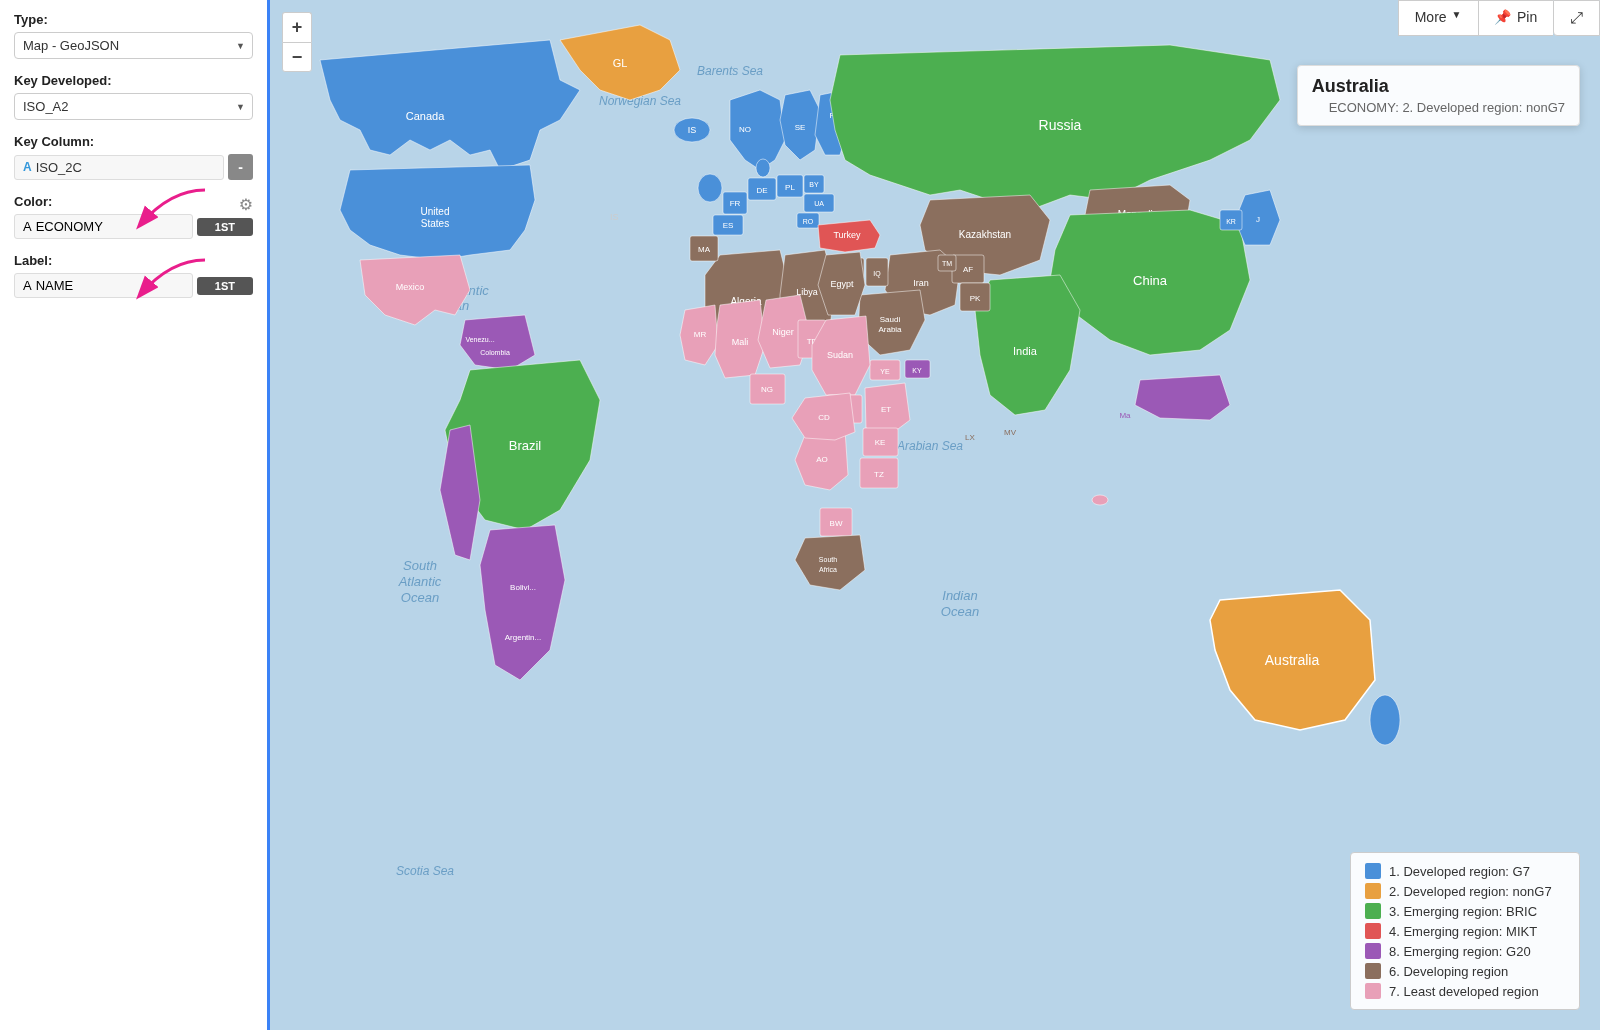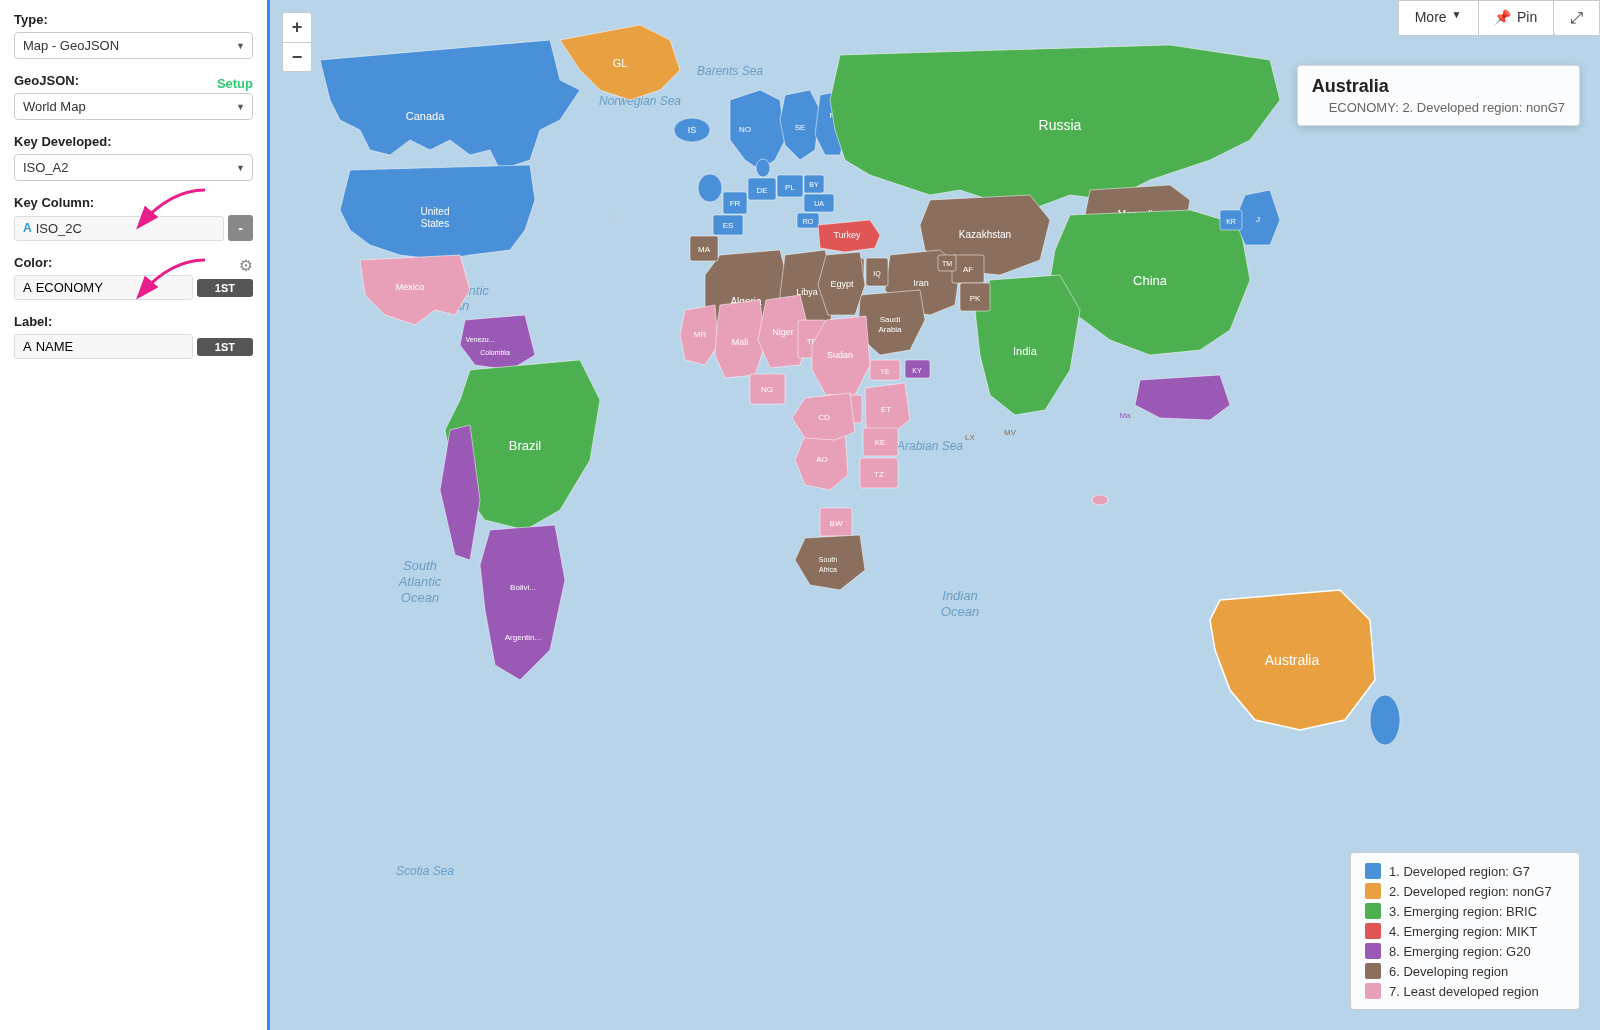--- a/index.html
+++ b/index.html
@@ -259,31 +259,20 @@
 
   <div>
     <div class="field-label">Type:</div>
     <div class="select-wrap">
       <select>
         <option>Map - GeoJSON</option>
       </select>
     </div>
   </div>
 
-  <div>
-    <div class="geojson-row">
-      <div class="field-label">GeoJSON:</div>
-      <a class="setup-link">Setup</a>
-    </div>
-    <div class="select-wrap">
-      <select>
-        <option>World Map</option>
-      </select>
-    </div>
-  </div>
 
   <div style="position:relative;">
     <div class="field-label">Key Developed:</div>
     <div class="select-wrap key-property-row">
       <select>
         <option>ISO_A2</option>
       </select>
     </div>
   </div>
 

